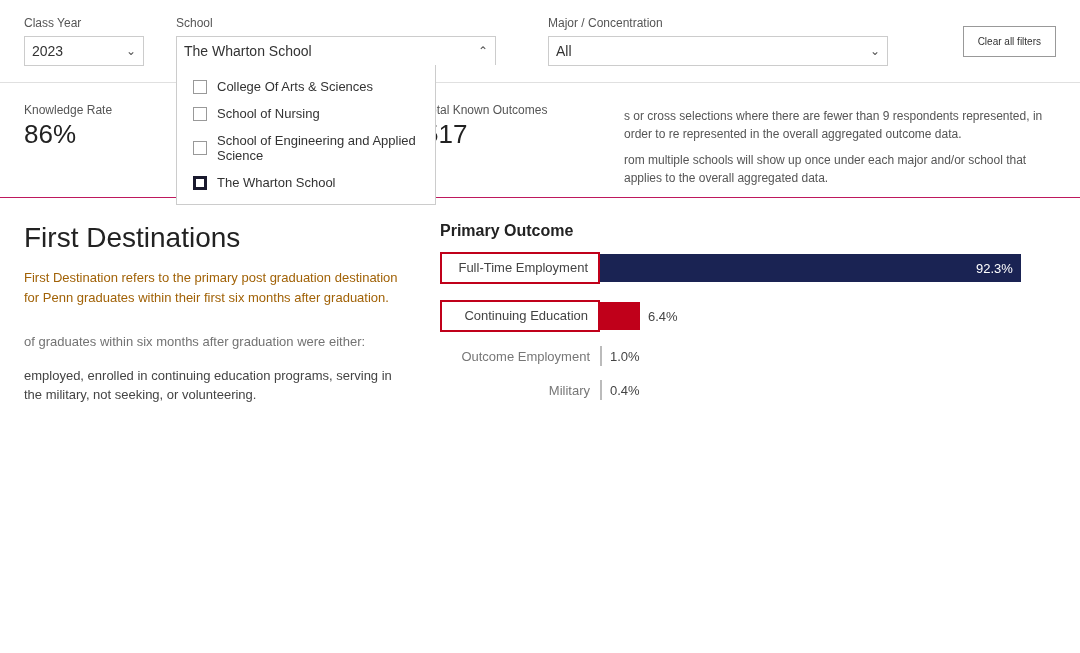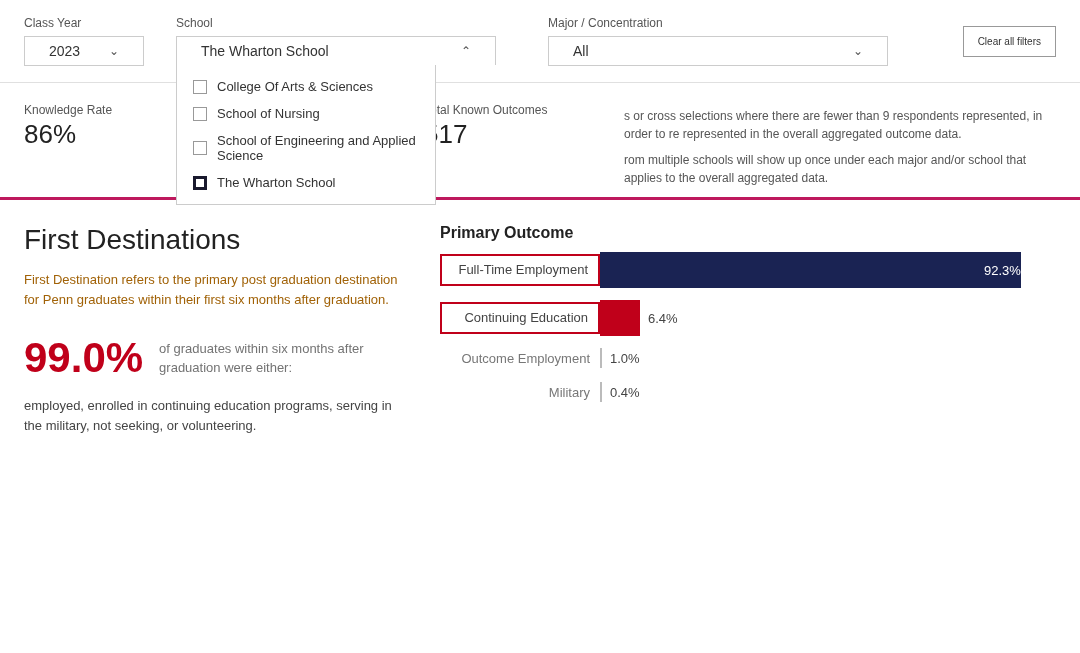--- a/index.html
+++ b/index.html
@@ -23,21 +23,21 @@
     .filter-label {
       font-size: 12px;
       color: #555;
       margin-bottom: 6px;
       font-weight: 500;
     }
     .filter-select {
       display: flex;
       align-items: center;
       border: 1px solid #ccc;
-      padding: 6px 24px;
+      padding: 6px 7px;
       cursor: pointer;
       background: #fff;
       min-width: 120px;
       font-size: 14px;
       position: relative;
     }
     .filter-select.open {
       border-bottom: none;
     }
     .filter-select-school {
@@ -106,21 +106,21 @@
       content: '';
       width: 8px;
       height: 8px;
       background: #fff;
     }
 
     
     .stats-section {
       display: flex;
       padding: 20px 24px 2px 24px;
-      border-bottom: 3px solid #be185d;
+      border-bottom: 1px solid #be185d;
     }
     .stats-col {
       display: flex;
       flex-direction: column;
       margin-right: 40px;
       min-width: 160px;
     }
     .stat-label {
       font-size: 12px;
       color: #555;
@@ -212,24 +212,25 @@
       line-height: 1.2;
     }
     .bar-track {
       flex: 1;
       display: flex;
       align-items: center;
       height: 36px;
       position: relative;
     }
     .bar-fill {
-      height: 36px;
+      height: 28px;
       display: flex;
       align-items: center;
       justify-content: flex-end;
+      padding-right: 8px;
     }
     .bar-fill.navy { background: #1a2353; }
     .bar-fill.red { background: #c0001a; }
     .bar-pct {
       font-size: 13px;
       color: #fff;
       font-weight: 500;
       white-space: nowrap;
     }
     .bar-pct-outside {
@@ -335,21 +336,20 @@
     <p>rom multiple schools will show up once under each major and/or school that applies to the overall aggregated data.</p>
   </div>
 </div>
 
 <div class="first-dest-section">
   <div class="first-dest-left">
     <h2 class="first-dest-title">First Destinations</h2>
     <p class="first-dest-desc">First Destination refers to the primary post graduation destination for Penn graduates within their first six months after graduation.</p>
 
     <div class="big-stat-row">
-      <span class="big-percent">99.0%</span>
       <span class="big-stat-desc">of graduates within six months after graduation were either:</span>
     </div>
     <p class="employed-note">employed, enrolled in continuing education programs, serving in the military, not seeking, or volunteering.</p>
   </div>
 
   <div class="chart-area">
     <div class="chart-title">Primary Outcome</div>
 
     <div class="bar-row">
       <div class="bar-label-box">Full-Time Employment</div>

